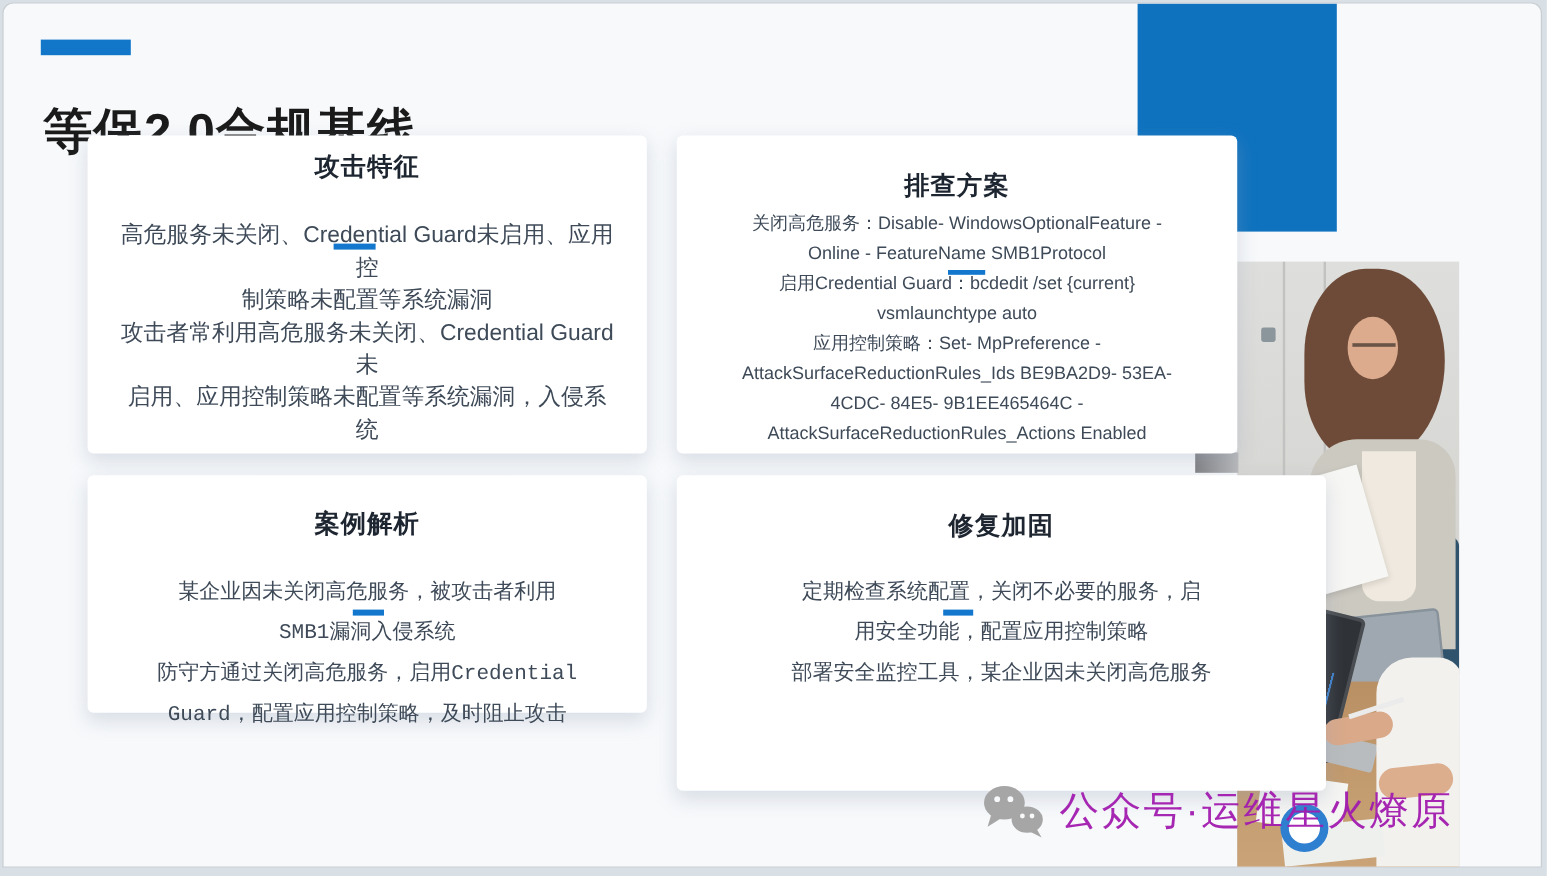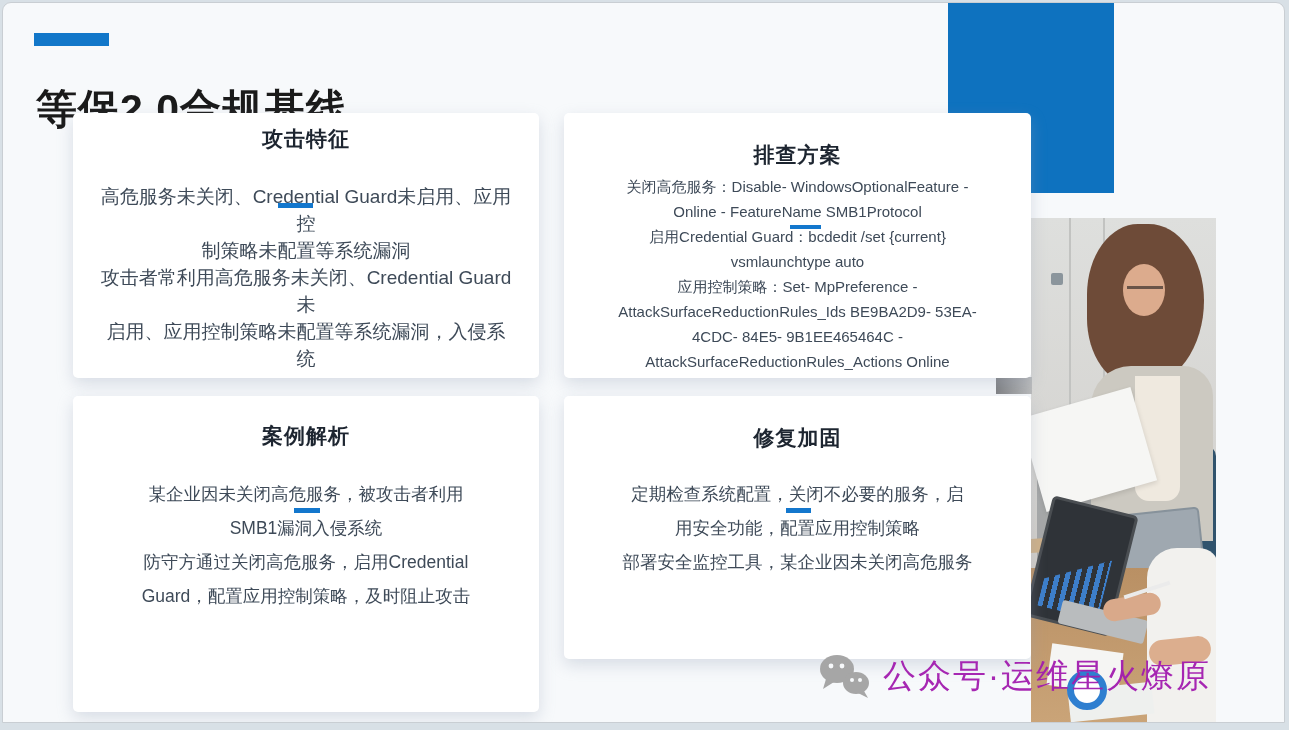--- a/index.html
+++ b/index.html
@@ -26,24 +26,24 @@
   .card{position:absolute;background:#ffffff;border-radius:5px;
     box-shadow:0 6px 16px rgba(148,163,184,.32);text-align:center;z-index:2;}
   .card h2{margin:0;font-size:21px;font-weight:700;color:#1d2530;letter-spacing:1px;}
   .card .body{color:#3e4a58;}
   .card1{left:70px;top:110px;width:466px;height:265px;}
   .card1 h2{margin-top:12px;}
   .card1 .body{margin-top:30px;font-size:19px;line-height:27px;padding:0 26px;}
   .card2{left:561px;top:110px;width:467px;height:265px;}
   .card2 h2{margin-top:28px;}
   .card2 .body{margin-top:5px;font-size:15px;line-height:25px;padding:0 24px;}
-  .card3{left:70px;top:393px;width:466px;height:316px;}
+  .card3{left:70px;top:393px;width:466px;height:198px;font-family:Liberation Mono, monospace;}
   .card3 h2{margin-top:26px;}
   .card3 .body{margin-top:27px;font-size:17.5px;line-height:34px;padding:0 28px;}
-  .card4{left:561px;top:393px;width:467px;height:263px;}
+  .card4{left:561px;top:393px;width:541px;height:263px;font-family:Liberation Mono, monospace;}
   .card4 h2{margin-top:28px;}
   .card4 .body{margin-top:25px;font-size:17.5px;line-height:34px;padding:0 26px;}
   
   .mark{position:absolute;background:#1377cd;z-index:3;}
   .mark1{left:275px;top:200px;width:35px;height:5px;}
   .mark2{left:787px;top:222px;width:31px;height:4px;}
   .mark3{left:291px;top:505px;width:26px;height:5px;}
   .mark4{left:783px;top:505px;width:25px;height:5px;}
   
   .watermark{position:absolute;left:813px;top:650px;display:flex;align-items:center;gap:9px;z-index:5;}
@@ -135,21 +135,21 @@
   <div class="card card2">
     <h2>排查方案</h2>
     <div class="body">
         <div>关闭高危服务：Disable- WindowsOptionalFeature -</div>
         <div>Online - FeatureName SMB1Protocol</div>
         <div>启用Credential Guard：bcdedit /set {current}</div>
         <div>vsmlaunchtype auto</div>
         <div>应用控制策略：Set- MpPreference -</div>
         <div>AttackSurfaceReductionRules_Ids BE9BA2D9- 53EA-</div>
         <div>4CDC- 84E5- 9B1EE465464C -</div>
-        <div>AttackSurfaceReductionRules_Actions Online</div>
+        <div>AttackSurfaceReductionRules_Actions Enabled</div>
       </div>
   </div>
 
   <div class="card card3">
     <h2>案例解析</h2>
     <div class="body">
         <div>某企业因未关闭高危服务，被攻击者利用</div>
         <div>SMB1漏洞入侵系统</div>
         <div>防守方通过关闭高危服务，启用Credential</div>
         <div>Guard，配置应用控制策略，及时阻止攻击</div>

